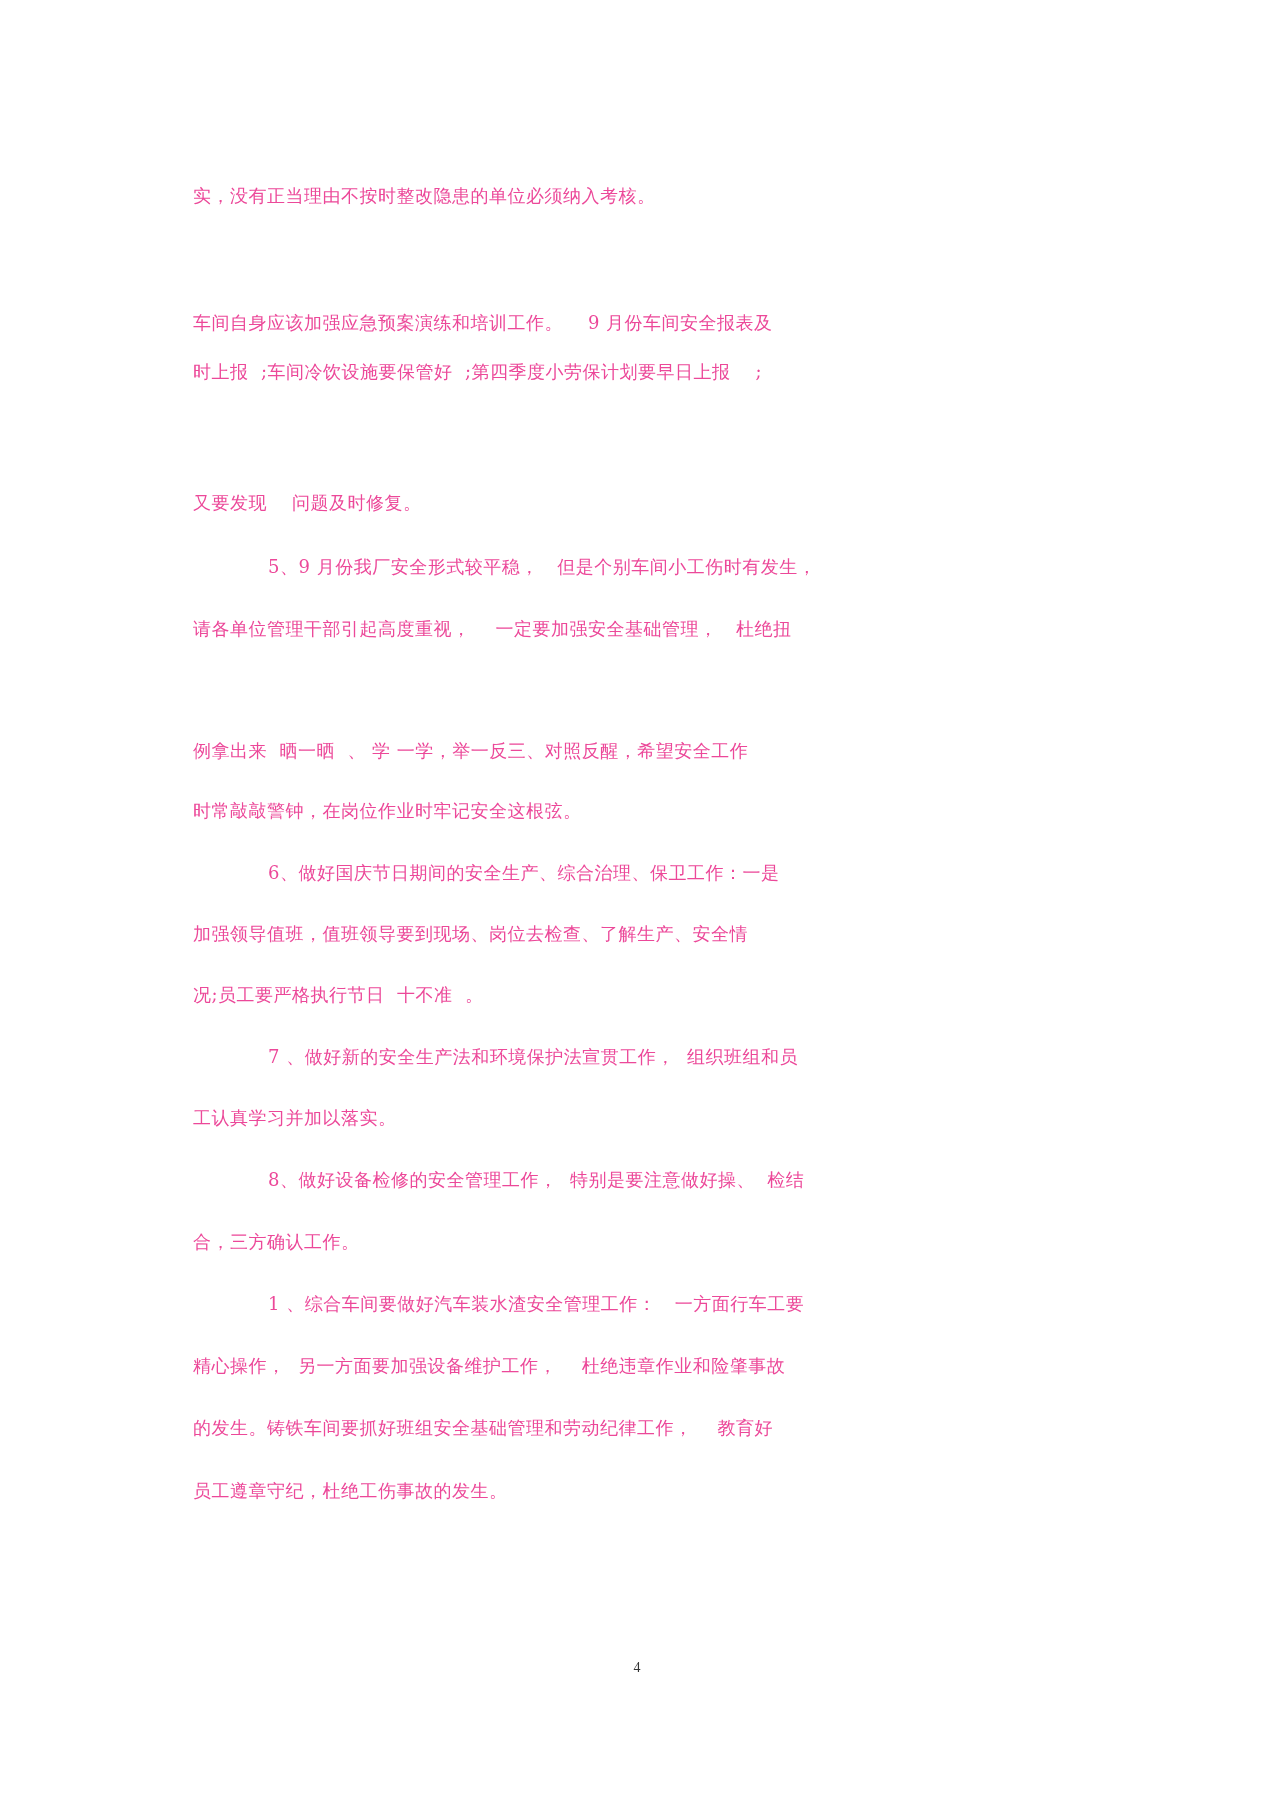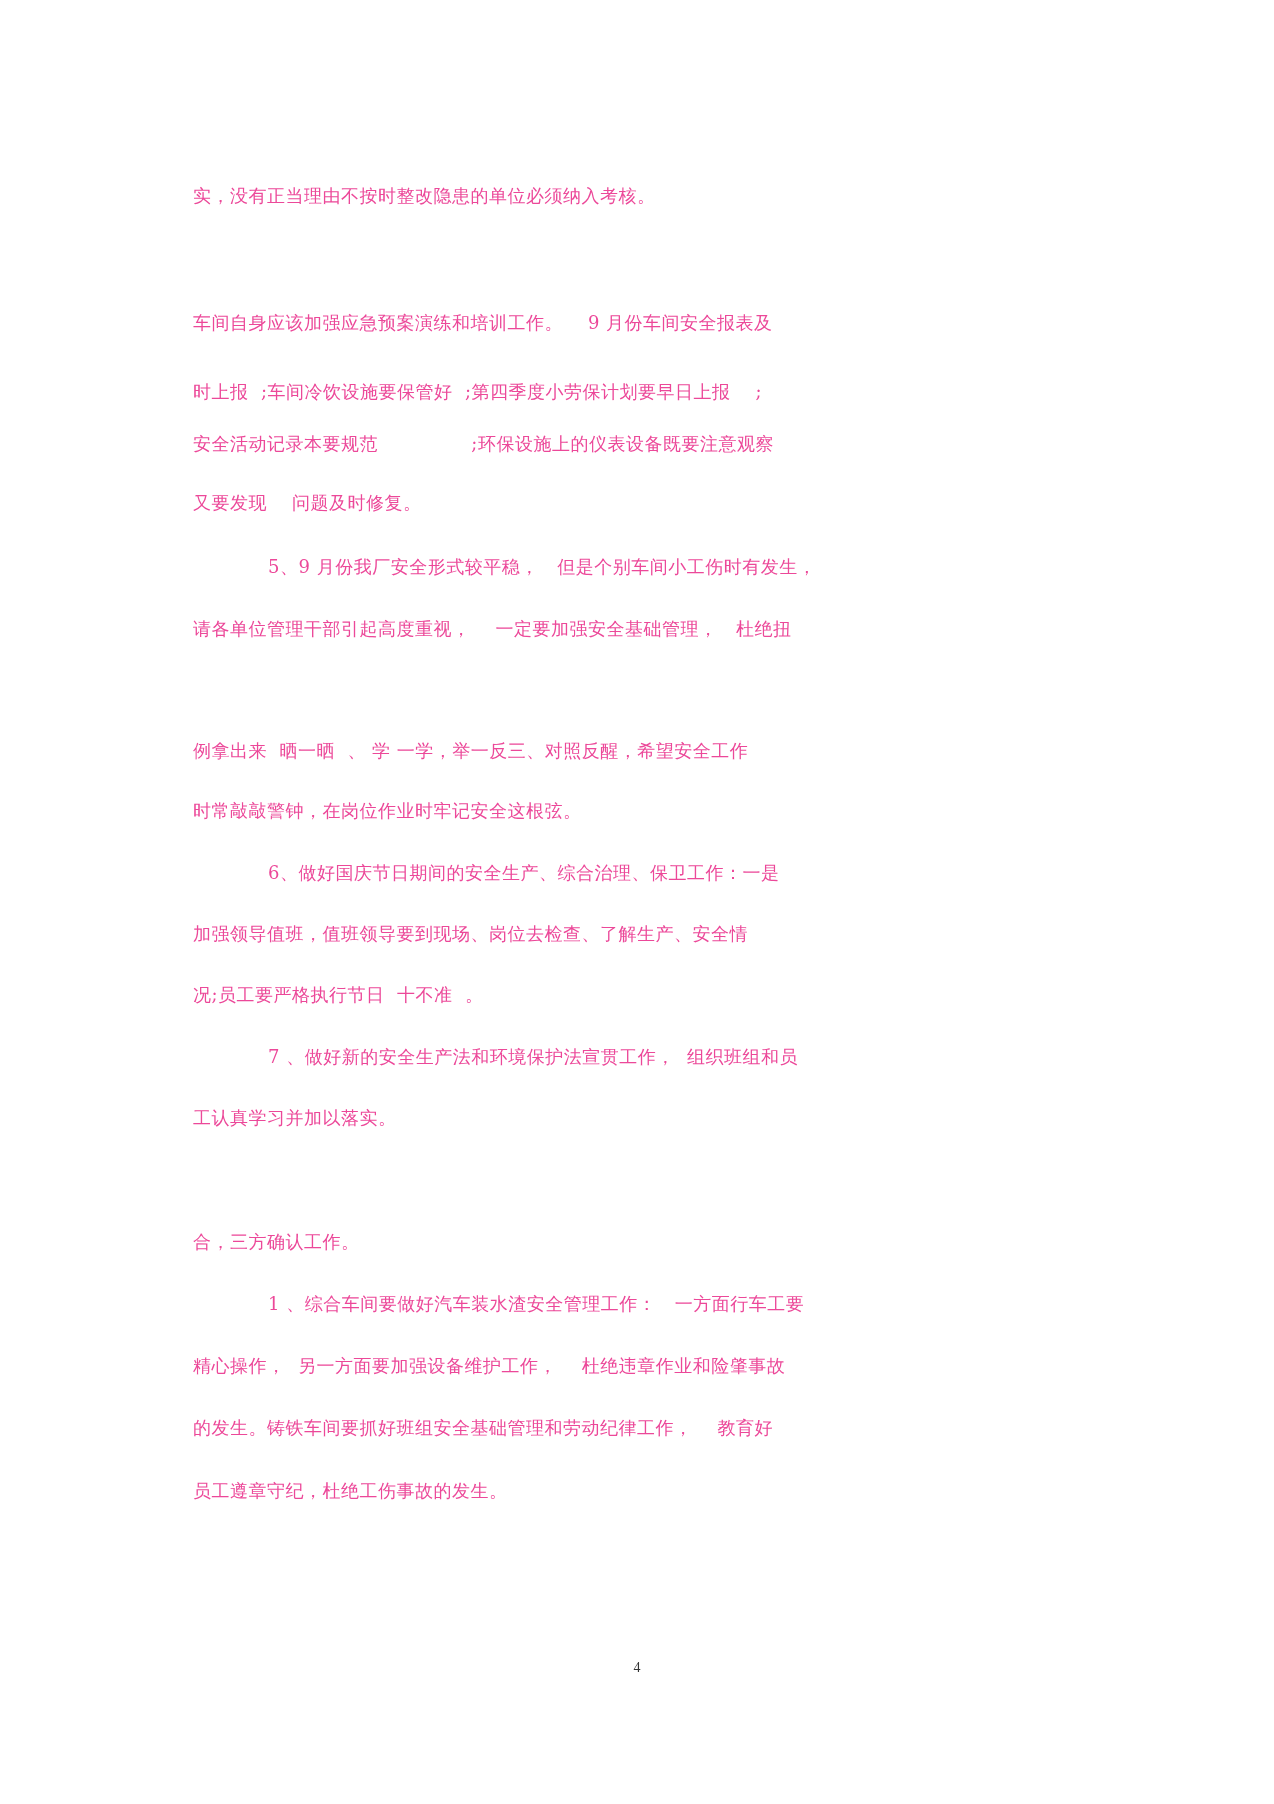--- a/index.html
+++ b/index.html
@@ -23,32 +23,32 @@
     font-family: "Liberation Serif", serif;
     font-size: 14px; color: #333;
   }
 </style>
 </head>
 <body>
 
 <div class="page">
   <div class="line" style="top:180px">实，没有正当理由不按时整改隐患的单位必须纳入考核。</div>
   <div class="line" style="top:307px">车间自身应该加强应急预案演练和培训工作。    9 月份车间安全报表及</div>
-  <div class="line" style="top:376px">时上报  ;车间冷饮设施要保管好  ;第四季度小劳保计划要早日上报    ;</div>
-  <div class="line" style="top:428px">安全活动记录本要规范               ;环保设施上的仪表设备既要注意观察</div>
+  <div class="line" style="top:356px">时上报  ;车间冷饮设施要保管好  ;第四季度小劳保计划要早日上报    ;</div>
   <div class="line" style="top:487px">又要发现    问题及时修复。</div>
   <div class="line indent" style="top:551px">5、9 月份我厂安全形式较平稳，   但是个别车间小工伤时有发生，</div>
   <div class="line" style="top:613px">请各单位管理干部引起高度重视，    一定要加强安全基础管理，   杜绝扭</div>
   <div class="line" style="top:735px">例拿出来  晒一晒  、 学 一学，举一反三、对照反醒，希望安全工作</div>
   <div class="line" style="top:795px">时常敲敲警钟，在岗位作业时牢记安全这根弦。</div>
   <div class="line indent" style="top:857px">6、做好国庆节日期间的安全生产、综合治理、保卫工作：一是</div>
   <div class="line" style="top:918px">加强领导值班，值班领导要到现场、岗位去检查、了解生产、安全情</div>
   <div class="line" style="top:979px">况;员工要严格执行节日  十不准  。</div>
   <div class="line indent" style="top:1041px">7 、做好新的安全生产法和环境保护法宣贯工作，  组织班组和员</div>
   <div class="line" style="top:1102px">工认真学习并加以落实。</div>
+  <div class="line indent" style="top:1164px">8、做好设备检修的安全管理工作，  特别是要注意做好操、  检结</div>
   <div class="line" style="top:1226px">合，三方确认工作。</div>
   <div class="line indent" style="top:1288px">1 、综合车间要做好汽车装水渣安全管理工作：   一方面行车工要</div>
   <div class="line" style="top:1350px">精心操作，  另一方面要加强设备维护工作，    杜绝违章作业和险肇事故</div>
   <div class="line" style="top:1412px">的发生。铸铁车间要抓好班组安全基础管理和劳动纪律工作，    教育好</div>
   <div class="line" style="top:1475px">员工遵章守纪，杜绝工伤事故的发生。</div>
 
   <div class="pagenum">4</div>
 </div>
 
 </body></html>

